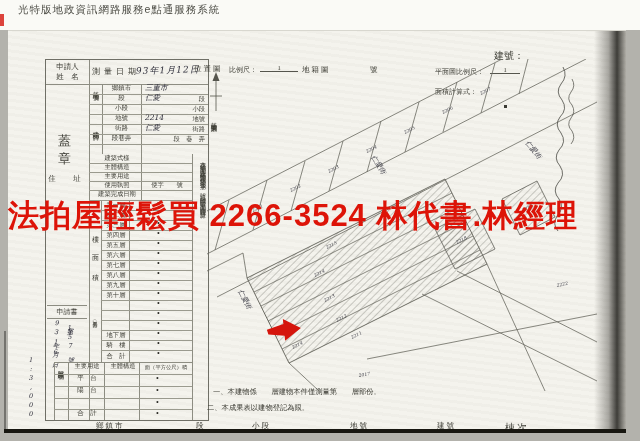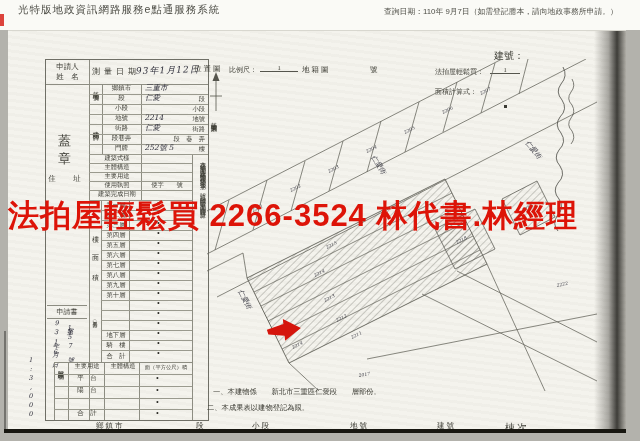--- a/index.html
+++ b/index.html
@@ -39,21 +39,20 @@
   #botline{position:absolute;left:4px;top:429px;width:622px;height:4px;background:#181711;z-index:5}
   svg text{font-family:"DejaVu Serif",serif;fill:#3c3c46;font-style:italic}
 </style>
 </head>
 <body>
 
 <div id="screen">
 
   <div id="topbar">
     <div class="a" style="left:18px;top:3px;font-size:10.5px;letter-spacing:1px">光特版地政資訊網路服務e點通服務系統</div>
-    <div class="a" style="left:384px;top:6px;font-size:7.8px">查詢日期：110年 9月7日（如需登記謄本，請向地政事務所申請。）</div>
   </div>
 
   <div class="a" style="left:0;top:14px;width:4px;height:12px;background:#d5150c;opacity:.8"></div>
 
   <div id="paper">
 
     <div class="a p" style="left:486px;top:18px;font-size:10px">建號：</div>
 
     <div id="form">
 
@@ -100,25 +99,20 @@
       <div class="a p v" style="left:45px;top:66px;height:28px;font-size:6.3px">建物門牌</div>
       <div class="ur p rowb" style="top:64px">
         <span class="ul">街路</span>
         <span class="uv h">仁愛</span>
         <span class="us">街路</span>
       </div>
       <div class="ur p rowb" style="top:74px">
         <span class="ul">段巷弄</span>
         <span class="uv h"></span>
         <span class="us">段　巷　弄</span>
-      </div>
-      <div class="ur p rowb" style="top:84px">
-        <span class="ul">門牌</span>
-        <span class="uv h">252號 5</span>
-        <span class="us">樓</span>
       </div>
 
       <div class="a p c" style="left:2px;top:72px;width:38px;font-size:13px;letter-spacing:5px">蓋　章</div>
       <div class="a p c" style="left:2px;top:114px;width:38px;font-size:7.5px;letter-spacing:5px">住　址</div>
 
       <div class="br p rowb" style="top:94px">
         <span class="bl">建築式樣</span>
         <span class="bv"></span>
       </div>
       <div class="br p rowb" style="top:103px">
@@ -241,21 +235,21 @@
       <div class="a p v" style="left:147px;top:97px;width:14px;height:260px;font-size:6px;letter-spacing:1.5px">本建物平面圖及建物面積係照使字第　號設計圖說竣工平面圖轉繪計算</div>
     </div>
 
     <div class="a h v" style="left:19px;top:325px;height:62px;font-size:6.5px">1:3,000</div>
 
     <div class="a p" style="left:186px;top:33px;font-size:7.5px;letter-spacing:2px">位置圖</div>
     <div class="a p" style="left:221px;top:34px;font-size:7px">比例尺：</div>
     <span class="a frac" style="left:252px;top:33px"><span>1</span></span>
     <div class="a p" style="left:294px;top:34px;font-size:7.5px;letter-spacing:2px">地籍圖</div>
     <div class="a p" style="left:362px;top:34px;font-size:7.5px">號</div>
-    <div class="a p" style="left:427px;top:36px;font-size:7px">法拍屋輕鬆買：</div>
+    <div class="a p" style="left:427px;top:36px;font-size:7px">平面圖比例尺：</div>
     <span class="a frac" style="left:482px;top:35px;width:30px"><span>1</span></span>
     <div class="a p" style="left:427px;top:56px;font-size:7px">面積計算式：</div>
     <div class="a p v" style="left:201px;top:86px;height:74px;font-size:6.3px">基地號來圖：</div>
 
     <svg class="a" style="left:199px;top:28px" width="390" height="332" viewBox="0 0 390 332">
       <defs>
         <pattern id="hatch" width="5" height="5" patternUnits="userSpaceOnUse" patternTransform="rotate(45)">
           <line x1="0" y1="0" x2="0" y2="5" stroke="#71716a" stroke-width="0.7"></line>
         </pattern>
       </defs>
@@ -326,21 +320,21 @@
         <text x="164" y="98" transform="rotate(57 164 98)">仁愛街</text>
         <text x="31" y="232" transform="rotate(62 31 232)">仁愛街</text>
         <text x="318" y="84" transform="rotate(50 318 84)">仁愛街</text>
       </g>
       <path d="M356,8 q5,9 -2,17 q-6,8 1,16 q6,9 -2,17 q-6,8 1,16 q6,9 -2,17 q-6,8 1,16 q6,9 -2,17 q-6,8 1,16 q6,9 -2,17 q-5,8 1,15" stroke="#4a4a44" stroke-width="0.8" fill="none"></path>
       <path d="M365,20 q4,7 -1,13 q-5,7 1,13 q4,7 -1,13 q-5,7 1,13 q4,7 -1,13" stroke="#4a4a44" stroke-width="0.7" fill="none"></path>
       <rect x="297" y="46" width="3" height="3" fill="#3a3a33"></rect>
       <polygon points="60,269 77,265 77,260 94,271 77,282 77,277 61,274" fill="#d5150c" transform="rotate(-6 76 271)"></polygon>
     </svg>
 
-    <div class="a p" style="left:205px;top:356px;font-size:7.3px">一、本建物係　　新北市三重區仁愛段　　層部份。</div>
+    <div class="a p" style="left:205px;top:356px;font-size:7.3px">一、本建物係　　層建物本件僅測量第　　層部份。</div>
     <div class="a p" style="left:199px;top:372px;font-size:7.3px">二、本成果表以建物登記為限。</div>
 
     <div class="a p" style="left:88px;top:390px;font-size:7.5px;letter-spacing:2px">鄉鎮市</div>
     <div class="a p" style="left:188px;top:390px;font-size:7.5px">段</div>
     <div class="a p" style="left:244px;top:390px;font-size:7.5px;letter-spacing:2px">小段</div>
     <div class="a p" style="left:342px;top:390px;font-size:7.5px;letter-spacing:2px">地號</div>
     <div class="a p" style="left:429px;top:390px;font-size:7.5px;letter-spacing:2px">建號</div>
     <div class="a p" style="left:497px;top:390px;font-size:10px;letter-spacing:2px">棟次</div>
 
     <div id="shadowband"></div>

